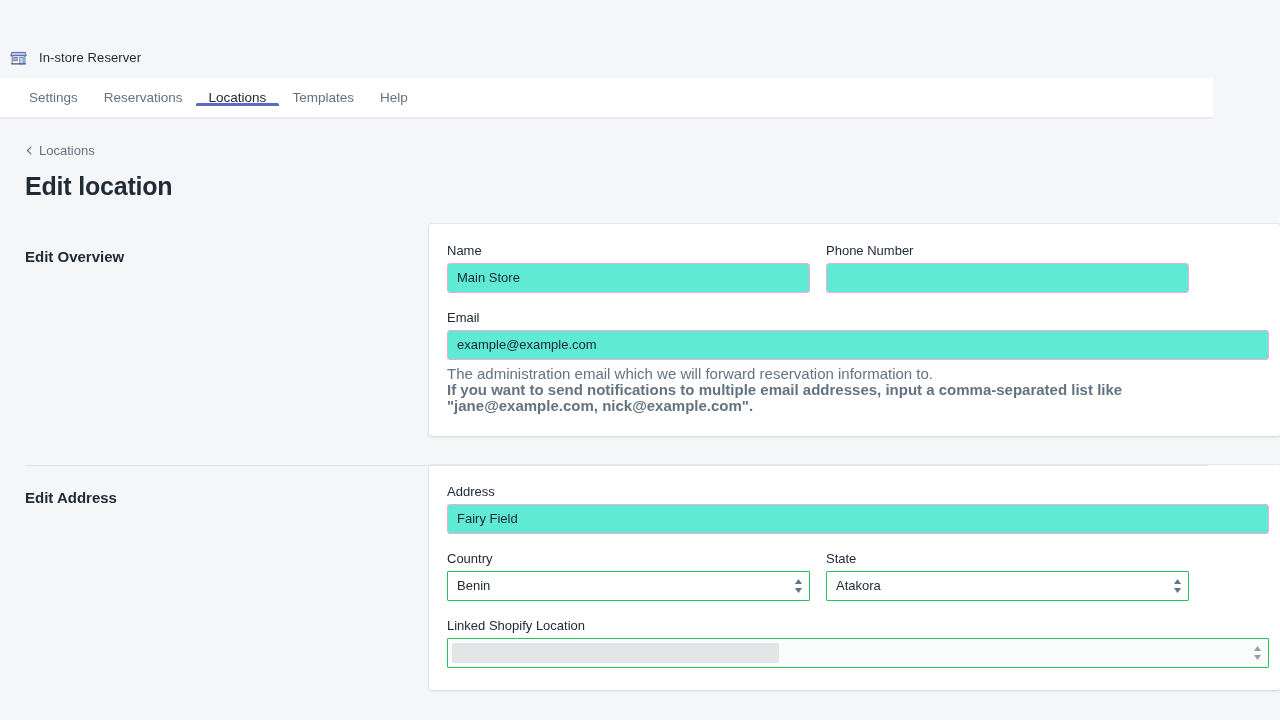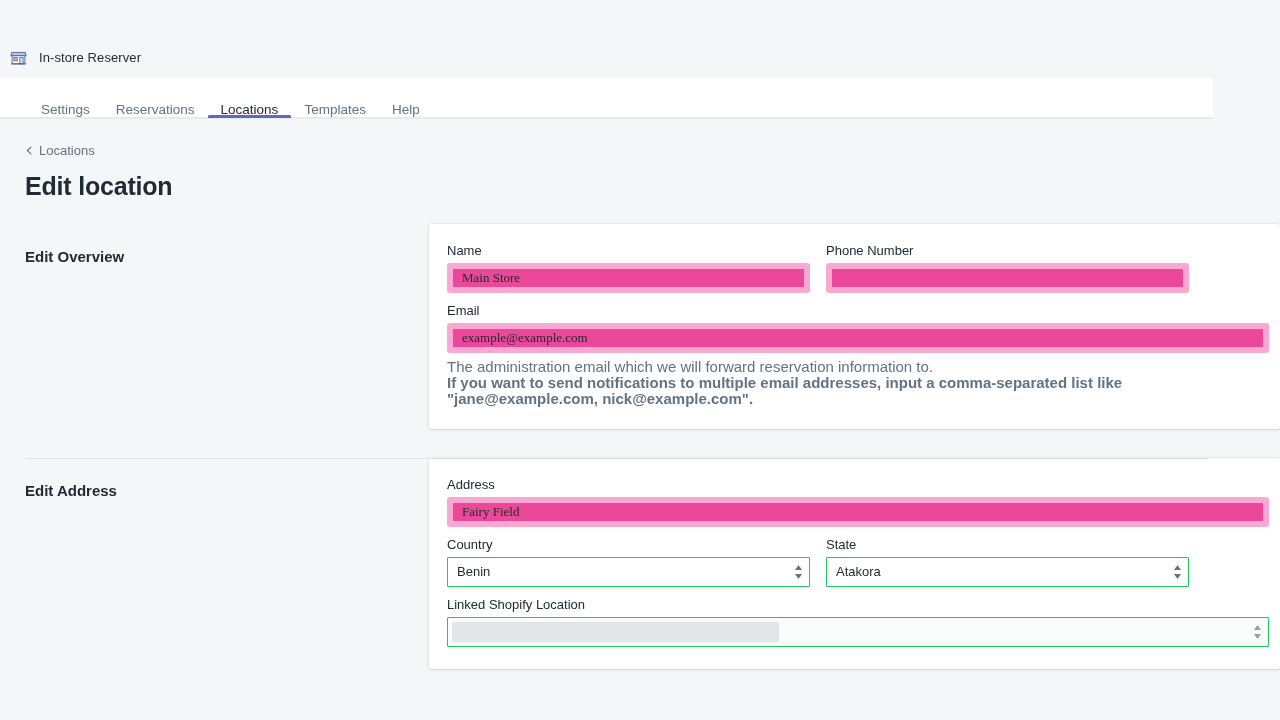--- a/index.html
+++ b/index.html
@@ -52,23 +52,23 @@
     left: 0;
     top: 78px;
     width: 1213px;
     height: 40px;
     background: #ffffff;
     border-bottom: 1px solid #e8eaed;
     box-shadow: 0 1px 0 rgba(22,29,37,0.05);
   }
   .tabs {
     display: flex;
-    align-items: flex-end;
+    align-items: center;
     height: 100%;
-    padding-left: 28px;
+    padding-left: 16px;
   }
   .tab {
     position: relative;
     display: flex;
     align-items: center;
     padding: 0 13px;
     font-size: 13.5px;
     color: #637381;
     cursor: pointer;
     white-space: nowrap;
@@ -157,36 +157,36 @@
     display: flex;
     gap: 16px;
   }
   .field {
     flex: 1;
     min-width: 0;
   }
   .field + .field { margin-left: 0; }
   .field-half { flex: 0 0 363px; }
   .field-full { flex: 1 1 100%; }
-  .mt { margin-top: 10px; }
+  .mt { margin-top: 17px; }
 
   label.flabel {
     display: block;
     font-size: 13px;
     color: #212b36;
     margin-bottom: 4px;
     line-height: 16px;
   }
   .input {
     width: 100%;
     height: 30px;
-    border: 6px solid #f9a8d4;
+    border: 1px solid #f9a8d4;
     border-radius: 3px;
-    background: #ec4899;
-    font-family: Liberation Serif, serif;
+    background: #5eead4;
+    font-family: Liberation Sans, sans-serif;
     font-size: 13px;
     color: #212b36;
     padding: 0 9px;
     line-height: 28px;
     outline: none;
   }
   .input::placeholder { color: #919eab; }
 
   .selectwrap {
     position: relative;

